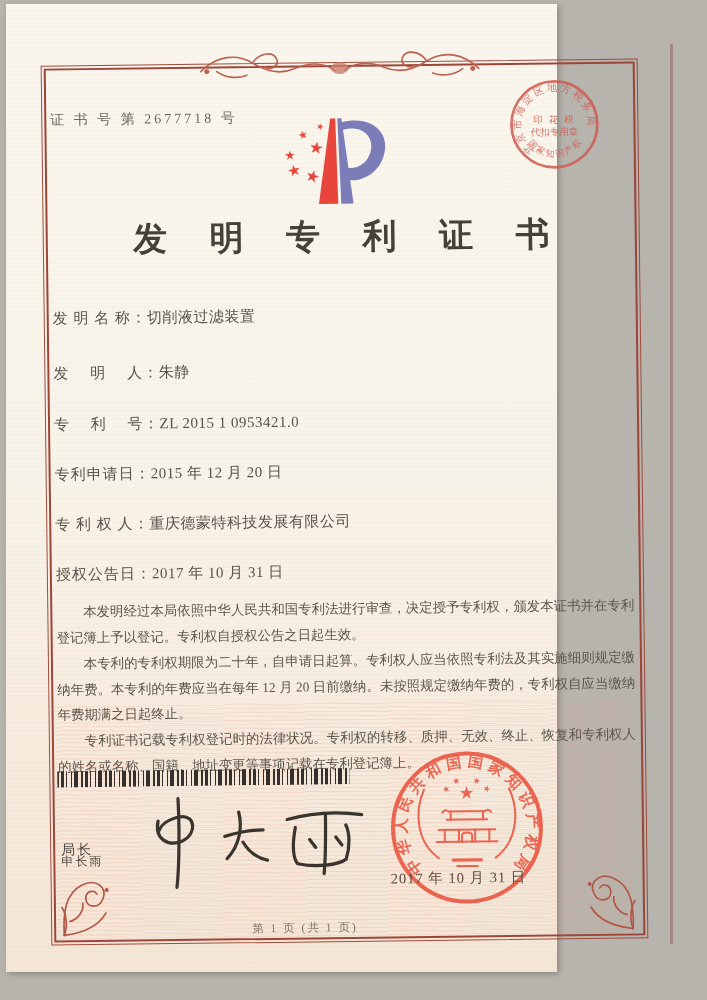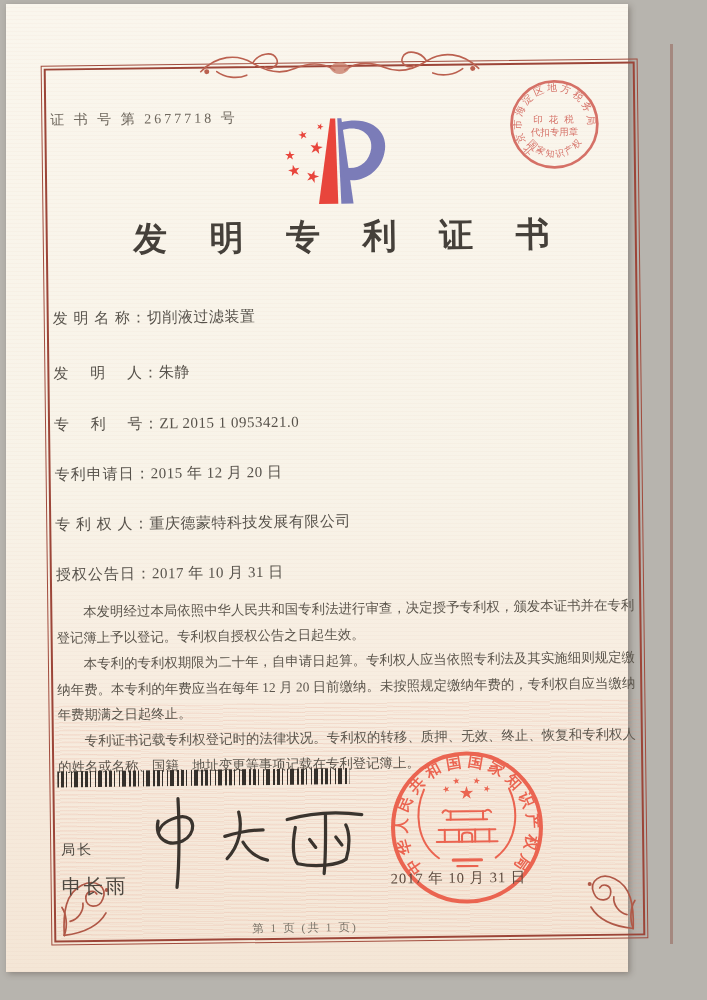--- a/index.html
+++ b/index.html
@@ -3,21 +3,21 @@
 <meta charset="utf-8">
 <style>
   * { margin:0; padding:0; box-sizing:border-box; }
   html,body { width:707px; height:1000px; }
   body {
     font-family: "Liberation Serif", "DejaVu Serif", serif;
     background:#b7b4ae;
     position:relative; overflow:hidden;
   }
   .paper {
-    position:absolute; left:6px; top:4px; width:622px; height:968px;
+    position:absolute; left:6px; top:4px; width:551px; height:968px;
     background:linear-gradient(180deg,#faf6ed 0%,#f8f3e8 50%,#f7ecdf 72%,#f4e6d6 100%);
     box-shadow:2px 2px 6px rgba(60,50,40,.35);
   }
   .paper-texture {
     position:absolute; inset:0;
     background:repeating-linear-gradient(0deg, rgba(210,160,140,.05) 0 1px, transparent 1px 4px);
     pointer-events:none;
   }
   .page-edge-line {
     position:absolute; left:664px; top:40px; width:3px; height:900px;
@@ -60,21 +60,21 @@
   }
   .body-text p { text-indent:2em; }
   .barcode {
     position:absolute; left:8px; top:706px; width:292px; height:16px;
     background:repeating-linear-gradient(90deg,
       #35302b 0 2px, transparent 2px 4px, #35302b 4px 7px, transparent 7px 9px,
       #35302b 9px 10px, transparent 10px 14px, #35302b 14px 15px, transparent 15px 17px,
       #35302b 17px 21px, transparent 21px 24px);
   }
   .official-role { position:absolute; left:11px; top:776px; font-size:14px; color:#4e4840; letter-spacing:2px; }
-  .official-name { position:absolute; left:11px; top:808px; font-size:20px; color:#4e4840; letter-spacing:2px; }
+  .official-name { position:absolute; left:11px; top:788px; font-size:12px; color:#4e4840; letter-spacing:2px; }
   .signature { position:absolute; left:88px; top:726px; width:232px; height:112px; }
   .office-seal { position:absolute; left:338px; top:688px; width:158px; height:158px; opacity:.9; }
   .seal-date {
     position:absolute; left:340px; top:808px; width:160px;
     font-size:14.5px; color:#5c4a3e; letter-spacing:1px; white-space:nowrap;
   }
   .footer-page {
     position:absolute; left:0; top:858px; width:85%; text-align:center;
     font-size:11.5px; color:#7c756a; letter-spacing:2px;
   }

